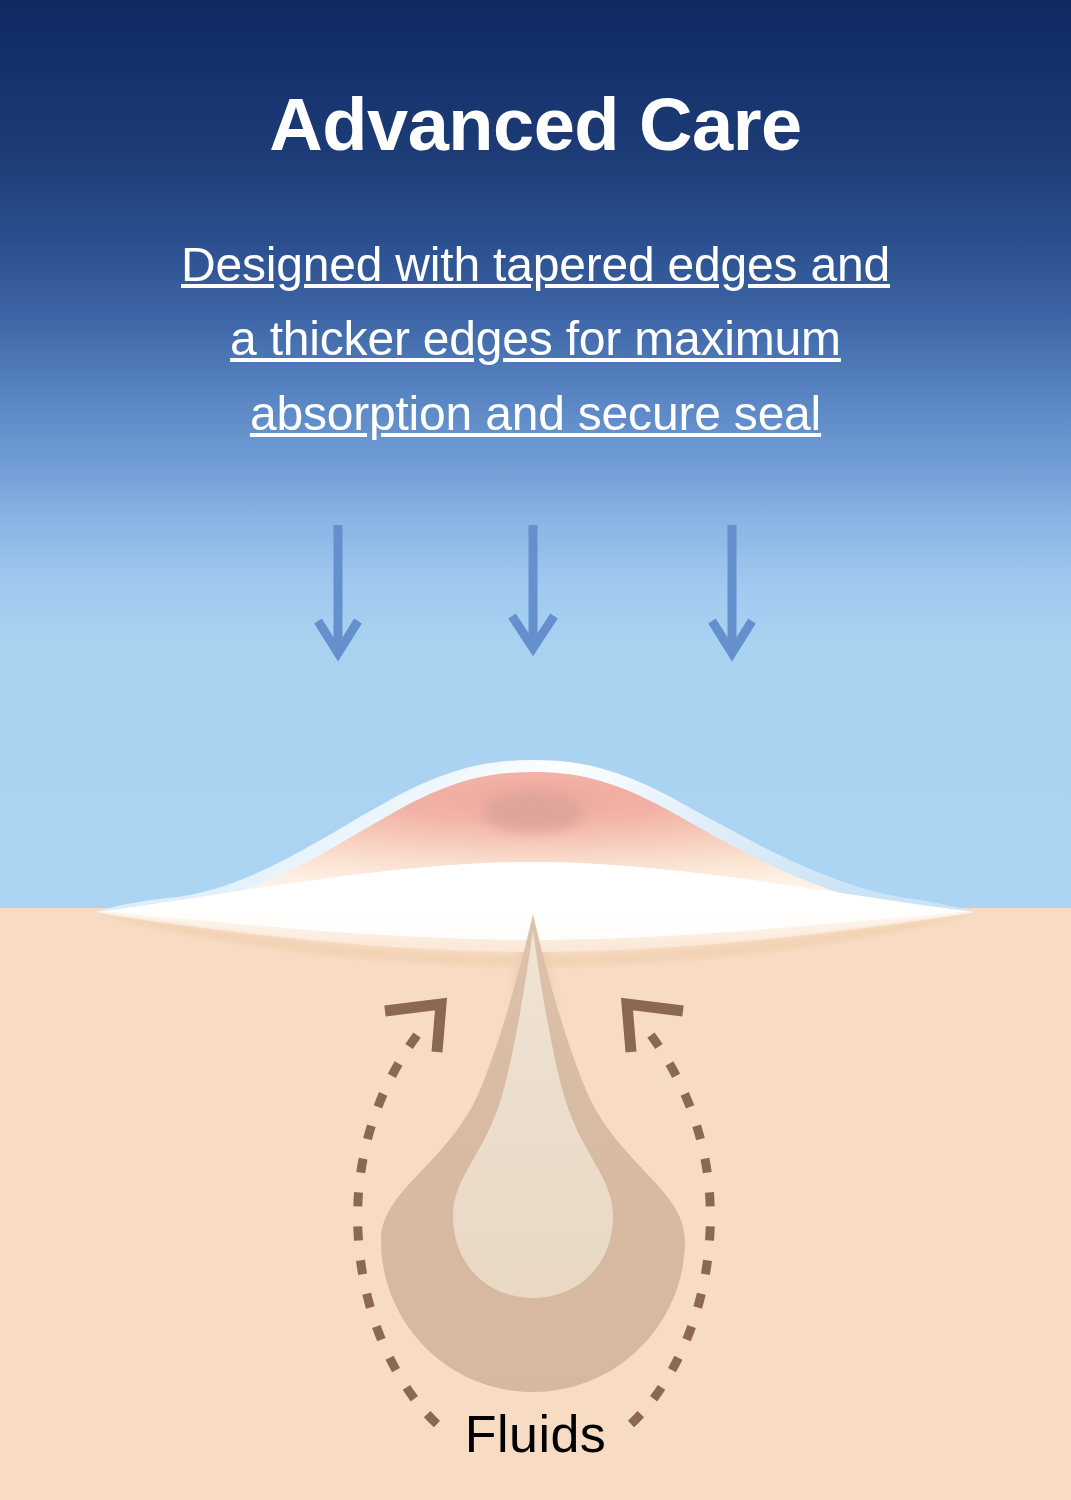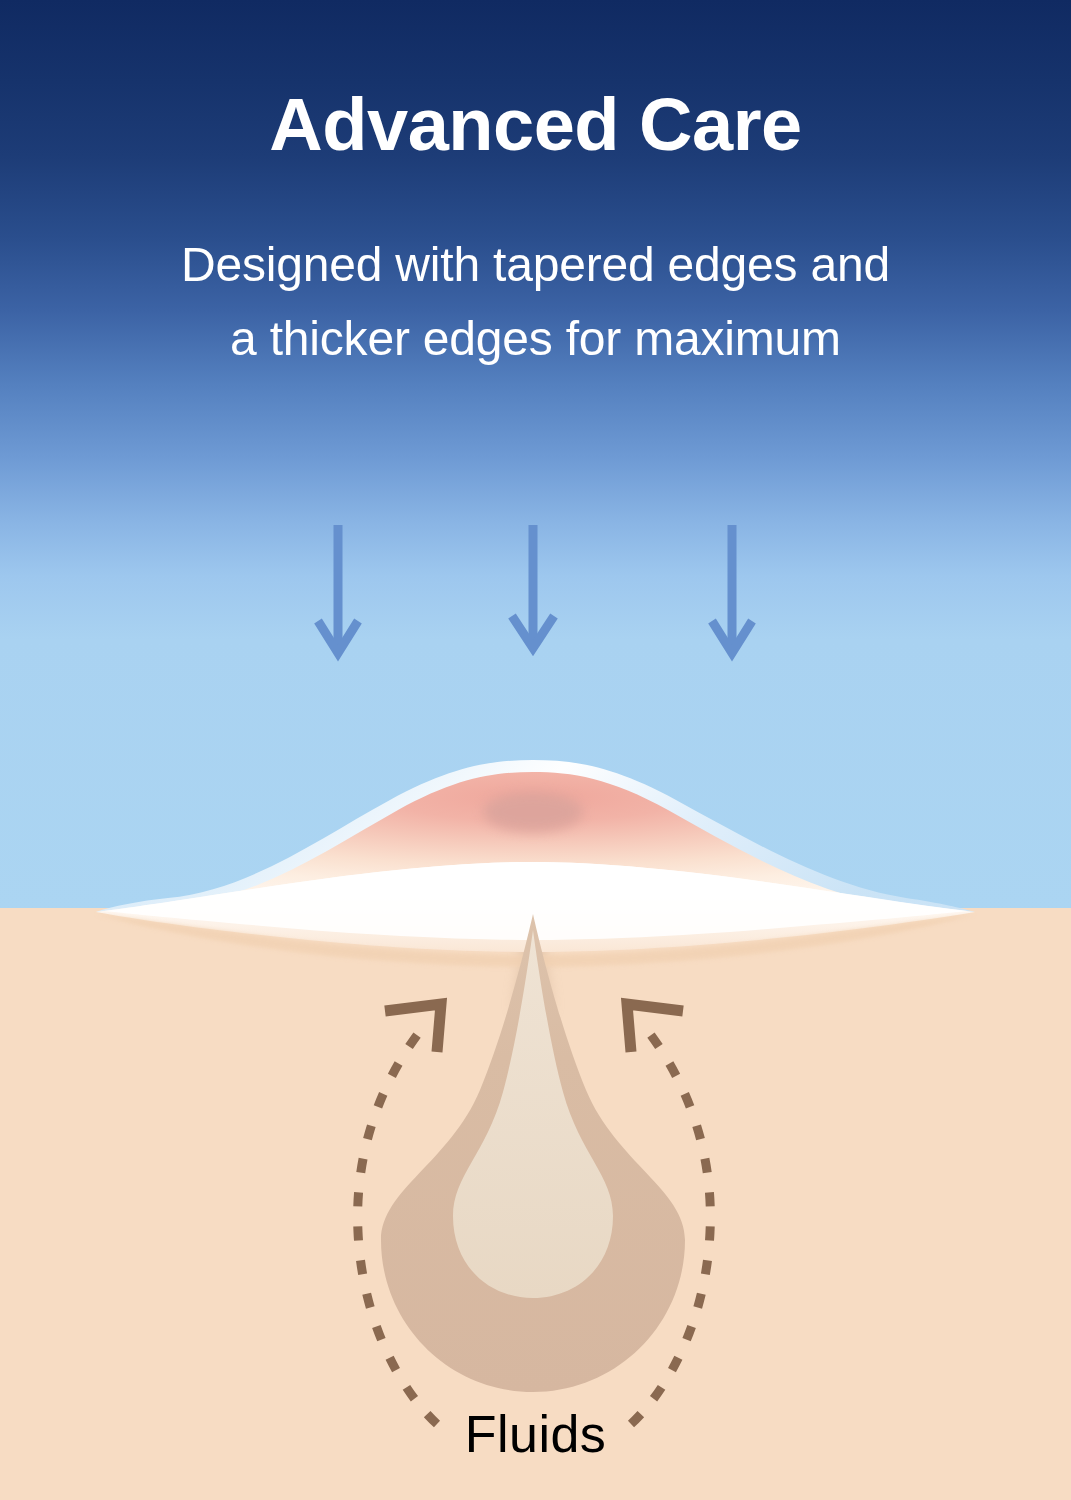--- a/index.html
+++ b/index.html
@@ -27,20 +27,21 @@
     font-weight:bold;
     letter-spacing:-0.5px;
     line-height:1.0;
   }
   #subtitle {
     top:228px;
     font-size:48px;
     font-weight:normal;
     line-height:1.55;
     letter-spacing:-0.2px;
+    text-decoration:underline;
   }
   #subtitle span { display:block; }
   #fluids-label {
     top:1404px;
     font-size:52px;
     color:#000000;
     letter-spacing:0.5px;
   }
 </style>
 </head>
@@ -236,17 +237,18 @@
       </g>
     </g>
 
   </svg>
 
   <div class="txt" id="title">Advanced Care</div>
 
   <div class="txt" id="subtitle">
     <span>Designed with tapered edges and</span>
     <span>a thicker edges for maximum</span>
+    <span>absorption and secure seal</span>
   </div>
 
   <div class="txt" id="fluids-label">Fluids</div>
 
 </div>
 
 </body></html>

